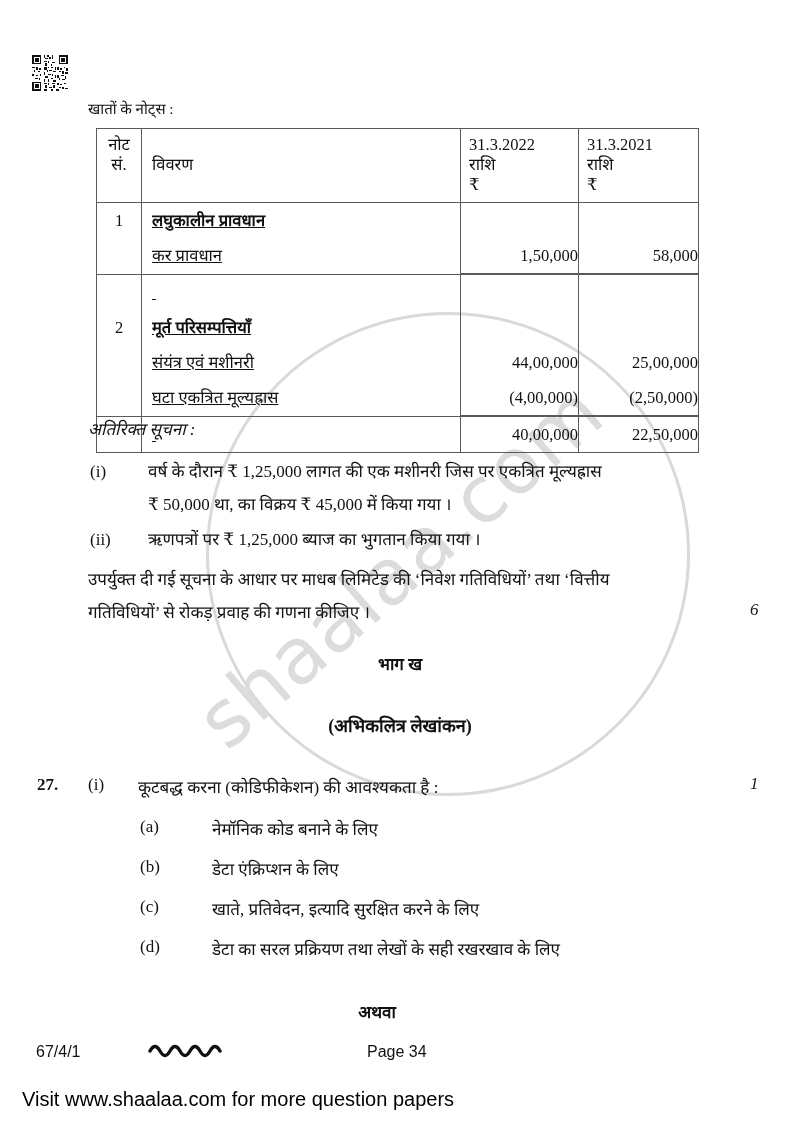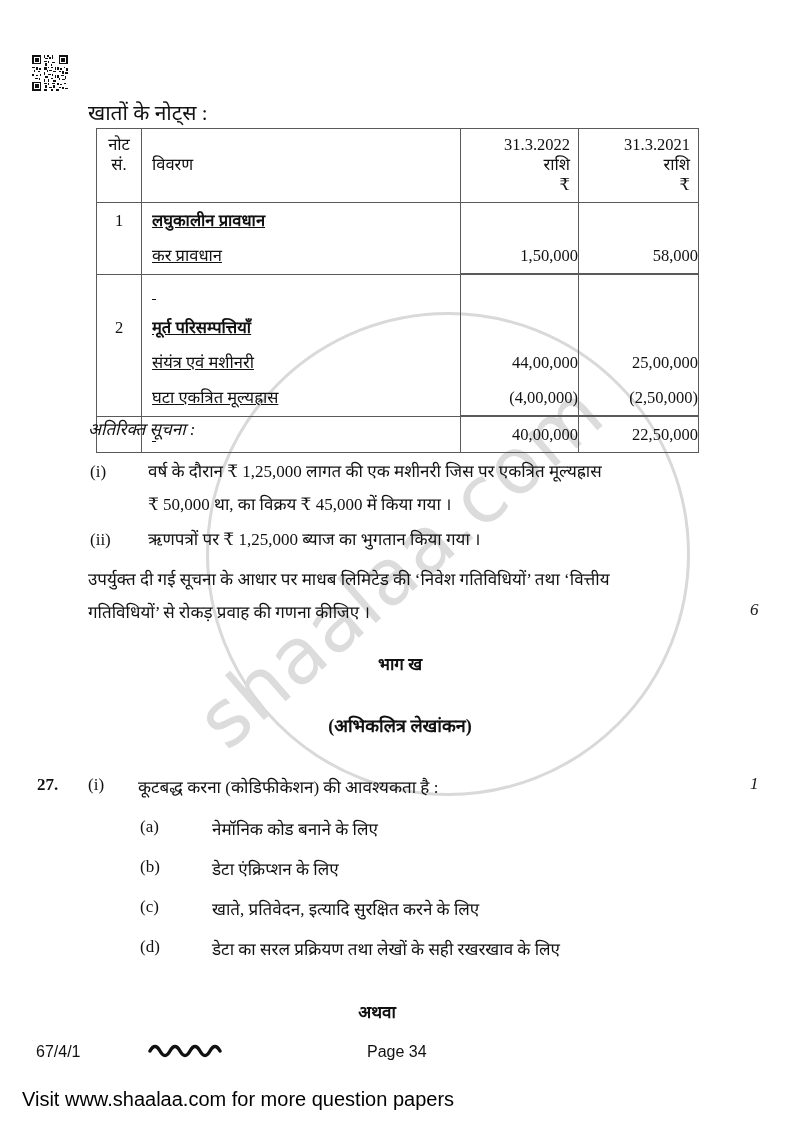--- a/index.html
+++ b/index.html
@@ -69,21 +69,21 @@
 
   .hi {
     font-family: "Liberation Serif", "DejaVu Serif", serif;
   }
 
   
   #notes-heading {
     position: absolute;
     left: 88px;
     top: 100px;
-    font-size: 21px;
+    font-size: 15px;
     line-height: 1.25;
     white-space: nowrap;
   }
 
   
   #notes-table {
     position: absolute;
     left: 96px;
     top: 128px;
     width: 598px;
@@ -97,21 +97,21 @@
     vertical-align: top;
     font-weight: normal;
   }
   #notes-table .col-no    { width: 44px; }
   #notes-table .col-desc  { width: 318px; }
   #notes-table .col-amt1  { width: 117px; }
   #notes-table .col-amt2  { width: 119px; }
 
   .hcell {
     padding: 6px 8px 7px 8px;
-    text-align: right;
+    text-align: left;
     line-height: 1.22;
     font-size: 16.5px;
   }
   .hcell.left   { text-align: left; padding-left: 10px; }
   .hcell.noterow{ text-align: center; padding-left: 4px; padding-right: 4px; }
   .lineblock {
     padding: 0 10px;
   }
   .ln {
     height: 35px;

